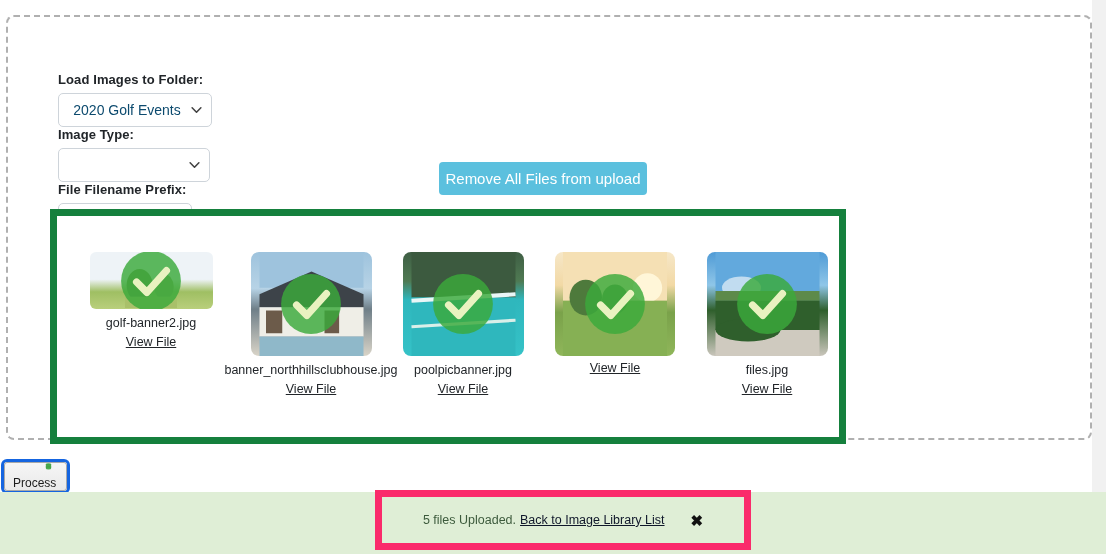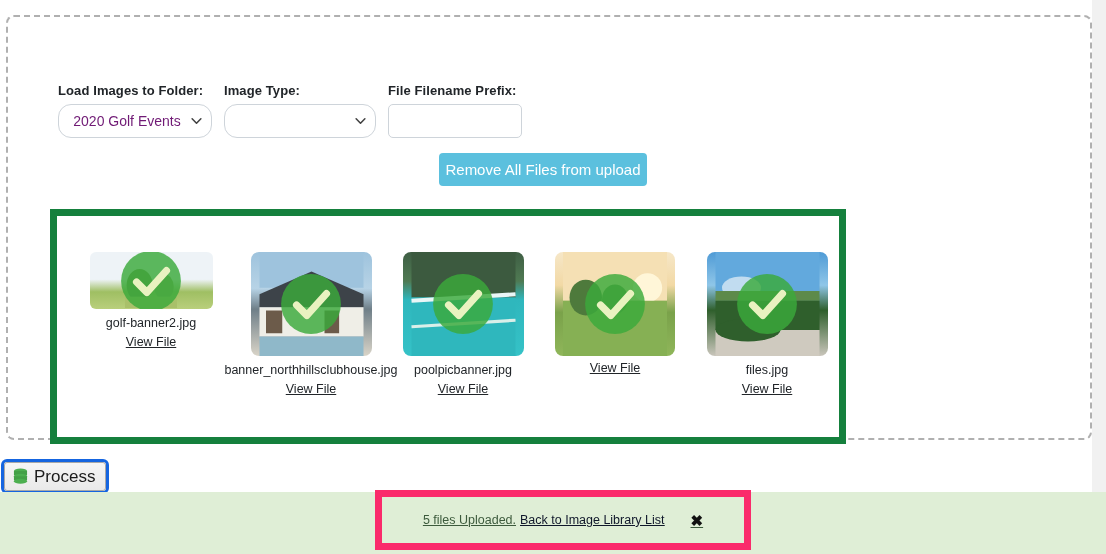--- a/index.html
+++ b/index.html
@@ -31,44 +31,45 @@
     left: 6px; top: 15px;
     width: 1086px; height: 425px;
     border: 2px dashed #b0b0b0;
     border-radius: 8px;
     background: #ffffff;
   }
 
   
   .form-row {
     position: absolute;
-    left: 50px; top: 66px;
+    left: 50px; top: 55px;
     display: flex;
     align-items: flex-start;
+    flex-direction: column;
   }
   .field { margin-right: 12px; }
   .field-label {
     display: block;
     font-size: 13px;
     font-weight: bold;
     color: #212529;
     margin-bottom: 6px;
     letter-spacing: 0.1px;
     white-space: nowrap;
   }
   .sel {
     -webkit-appearance: none;
     appearance: none;
     height: 34px;
     border: 1px solid #ced4da;
-    border-radius: 13px;
+    border-radius: 5px;
     background: #fff;
     font-family: "Liberation Sans", sans-serif;
     font-size: 14px;
-    color: #701a75;
+    color: #0c4a6e;
     padding: 0 26px 0 10px;
     outline: none;
   }
   .sel-wrap { position: relative; display: inline-block; }
   .sel-wrap .chev {
     position: absolute;
     right: 10px; top: 50%;
     transform: translateY(-50%);
     pointer-events: none;
     width: 11px; height: 7px;
@@ -83,21 +84,21 @@
     font-family: "Liberation Sans", sans-serif;
     font-size: 14px;
     color: #212529;
     padding: 0 8px;
     outline: none;
   }
 
   
   .btn-remove {
     position: absolute;
-    left: 431px; top: 136px;
+    left: 431px; top: 145px;
     width: 208px; height: 33px;
     background: #5bc0de;
     color: #ffffff;
     border: none;
     border-radius: 4px;
     font-family: "Liberation Sans", sans-serif;
     font-size: 15px;
     line-height: 33px;
     text-align: center;
     padding: 0;
@@ -157,31 +158,32 @@
     cursor: pointer;
     font-family: "Liberation Sans", sans-serif;
   }
 
   
   .btn-process {
     position: absolute;
     left: 4px; top: 462px;
     height: 29px;
     display: inline-flex;
-    align-items: center;
+    align-items: flex-end;
     gap: 6px;
     padding: 0 10px 0 8px;
     background: linear-gradient(#f6f6f6, #e9e9e9);
     border: 1px solid #a8a8a8;
     border-radius: 3px;
     box-shadow: 0 0 0 3px #1565e0;
     font-family: "Liberation Sans", sans-serif;
-    font-size: 17px;
+    font-size: 12px;
     color: #1b1b1b;
     cursor: pointer;
+    flex-direction: column;
   }
 
   
   .alert-band {
     position: absolute;
     left: 0; top: 492px;
     width: 1106px; height: 62px;
     background: #dfeed6;
   }
   .alert-highlight {
@@ -195,21 +197,20 @@
     position: absolute;
     left: 0; top: 0;
     width: 362px; height: 46px;
     display: flex;
     align-items: center;
     justify-content: center;
     gap: 0;
     font-size: 12.5px;
     color: #3c5a3c;
     font-family: "Liberation Sans", sans-serif;
-    text-decoration: underline;
   }
   .alert-text { color: #3c5a3c; }
   .alert-link {
     color: #0f172a;
     text-decoration: underline;
     cursor: pointer;
     margin-left: 4px;
   }
   .alert-close {
     margin-left: 26px;

